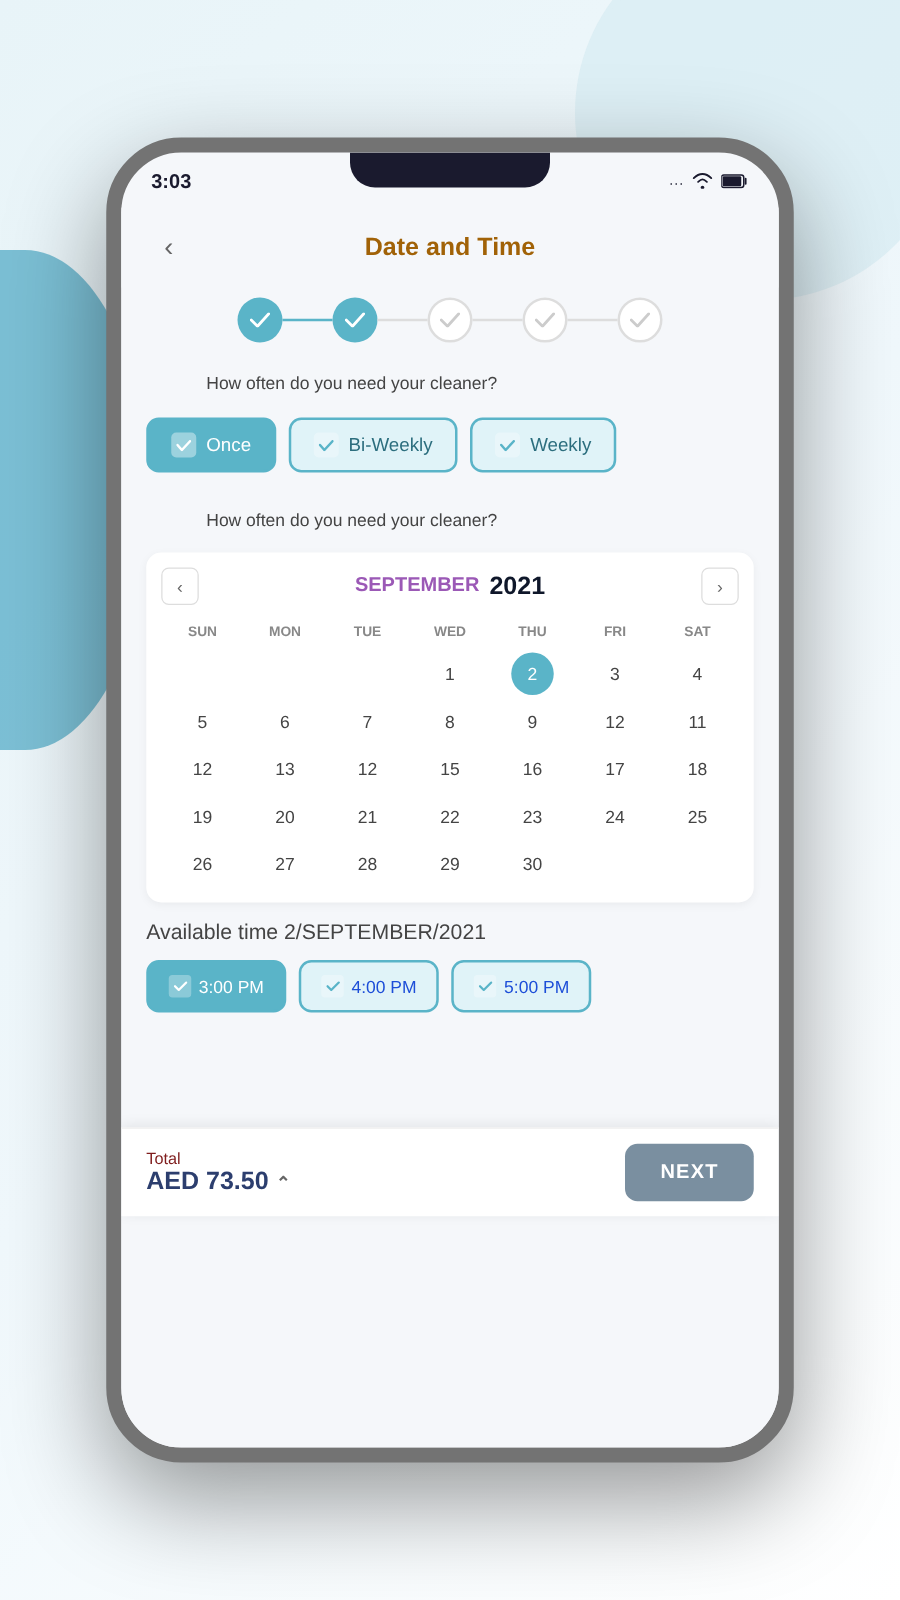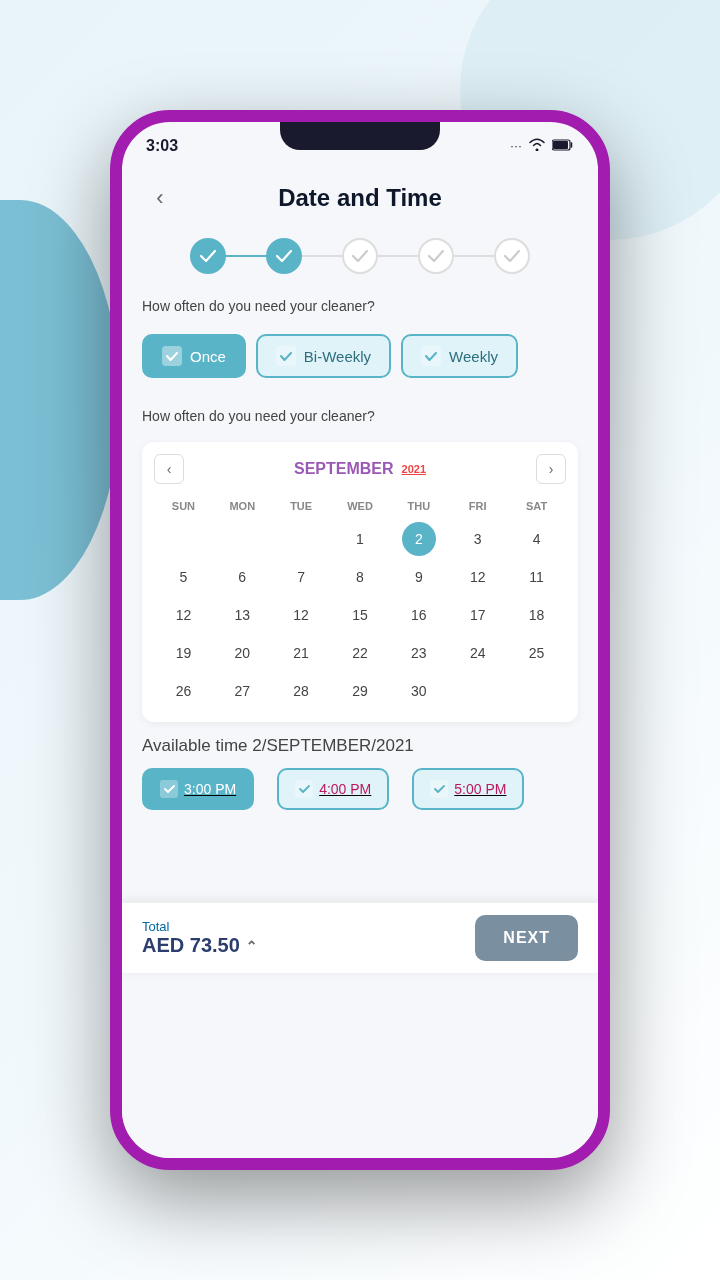--- a/index.html
+++ b/index.html
@@ -31,25 +31,25 @@
       top: 200px;
       left: -80px;
       width: 200px;
       height: 400px;
       background: #4ba8c4;
       border-radius: 0 50% 50% 0;
       opacity: 0.7;
     }
     
     .phone {
-      width: 500px;
+      width: 550px;
       height: 1060px;
       background: #f5f7fa;
       border-radius: 60px;
-      border: 12px solid #a21caf;
+      border: 12px solid #737373;
       position: relative;
       box-shadow: 0 30px 80px rgba(0,0,0,0.4);
       overflow: hidden;
     }
     
     .notch {
       position: absolute;
       top: 0;
       left: 50%;
       transform: translateX(-50%);
@@ -104,23 +104,23 @@
       justify-content: center;
       cursor: pointer;
     }
     .back-icon {
       font-size: 22px;
       color: #666;
     }
     .header-title {
       flex: 1;
       text-align: center;
-      font-size: 24px;
+      font-size: 20px;
       font-weight: 700;
-      color: #0f172a;
+      color: #a16207;
       margin-right: 36px;
     }
     
     .progress-steps {
       display: flex;
       align-items: center;
       justify-content: center;
       padding: 8px 20px 16px;
       gap: 0;
     }
@@ -153,20 +153,21 @@
     }
     
     .section {
       padding: 8px 20px 12px;
     }
     .section-label {
       font-size: 14px;
       color: #444;
       margin-bottom: 12px;
       font-weight: 400;
+      margin-left: 48px;
     }
     
     .frequency-grid {
       display: flex;
       flex-wrap: wrap;
       gap: 10px;
       margin-top: 20px;
     }
     .freq-btn {
       display: flex;
@@ -230,24 +231,23 @@
       display: flex;
       gap: 8px;
       align-items: center;
     }
     .cal-month {
       font-size: 16px;
       font-weight: 700;
       color: #9b59b6;
     }
     .cal-year {
-      font-size: 11px;
+      font-size: 20px;
       font-weight: 700;
-      color: #ef4444;
-      text-decoration: underline;
+      color: #0f172a;
     }
     .calendar-grid {
       width: 100%;
     }
     .cal-row {
       display: grid;
       grid-template-columns: repeat(7, 1fr);
       text-align: center;
     }
     .cal-day-header {
@@ -279,35 +279,34 @@
     .time-section {
       padding: 14px 20px 12px;
     }
     .time-label {
       font-size: 17px;
       color: #444;
       margin-bottom: 12px;
     }
     .time-buttons {
       display: flex;
-      gap: 23px;
+      gap: 10px;
       flex-wrap: wrap;
-      text-decoration: underline;
     }
     .time-btn {
       display: flex;
       align-items: center;
       gap: 6px;
       padding: 10px 16px;
       border-radius: 10px;
       border: 2px solid #5ab4c8;
       background: #e0f3f8;
       cursor: pointer;
       font-size: 14px;
-      color: #be185d;
+      color: #1d4ed8;
     }
     .time-btn.selected {
       background: #5ab4c8;
       color: white;
       border-color: #5ab4c8;
     }
     .time-btn .check {
       width: 18px;
       height: 18px;
       border-radius: 3px;
@@ -328,21 +327,21 @@
       justify-content: space-between;
       border-top: 1px solid #eee;
       box-shadow: 0 -2px 10px rgba(0,0,0,0.08);
     }
     .total-section {
       display: flex;
       flex-direction: column;
     }
     .total-label {
       font-size: 13px;
-      color: #0369a1;
+      color: #7f1d1d;
     }
     .total-amount {
       font-size: 20px;
       font-weight: 700;
       color: #2c3e6e;
       display: flex;
       align-items: center;
       gap: 6px;
     }
     .caret-up {

